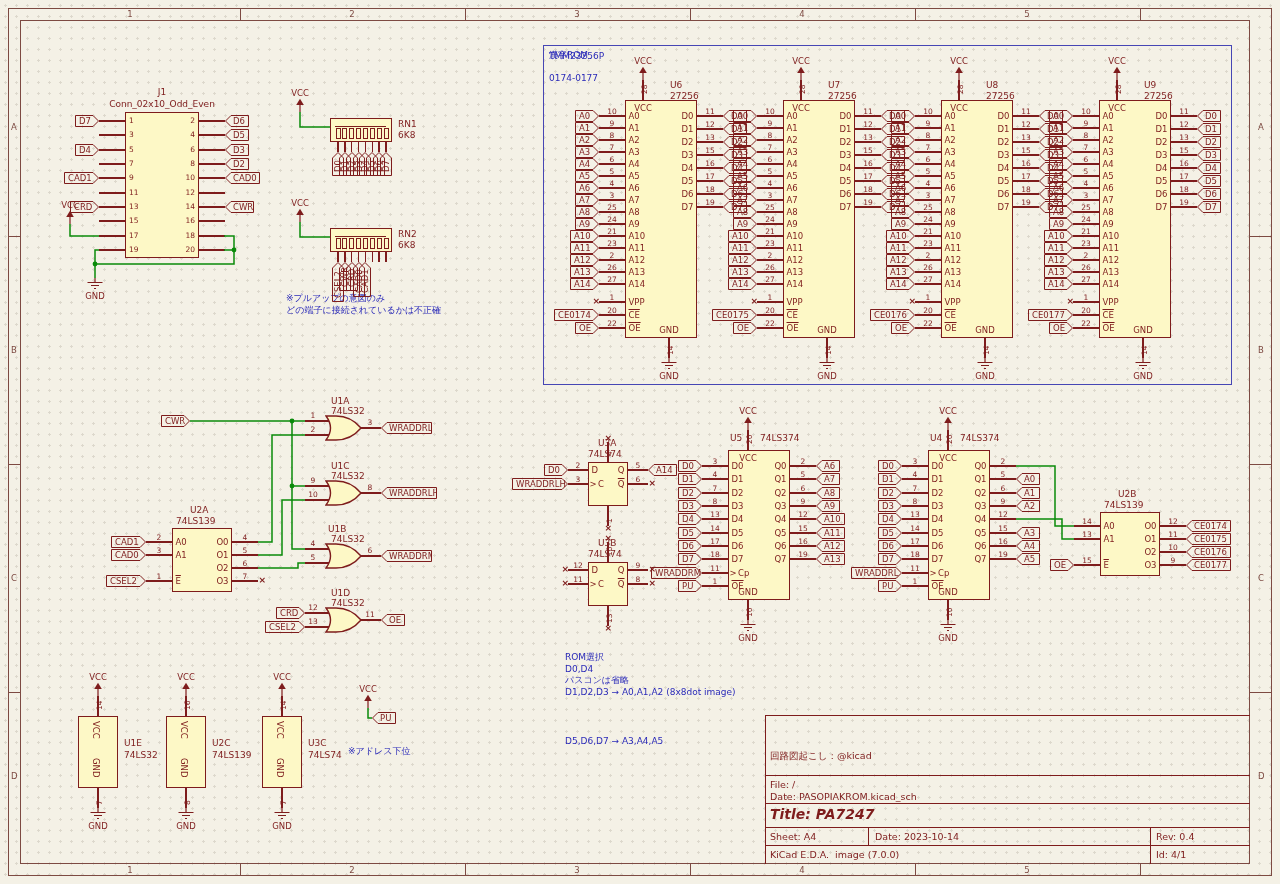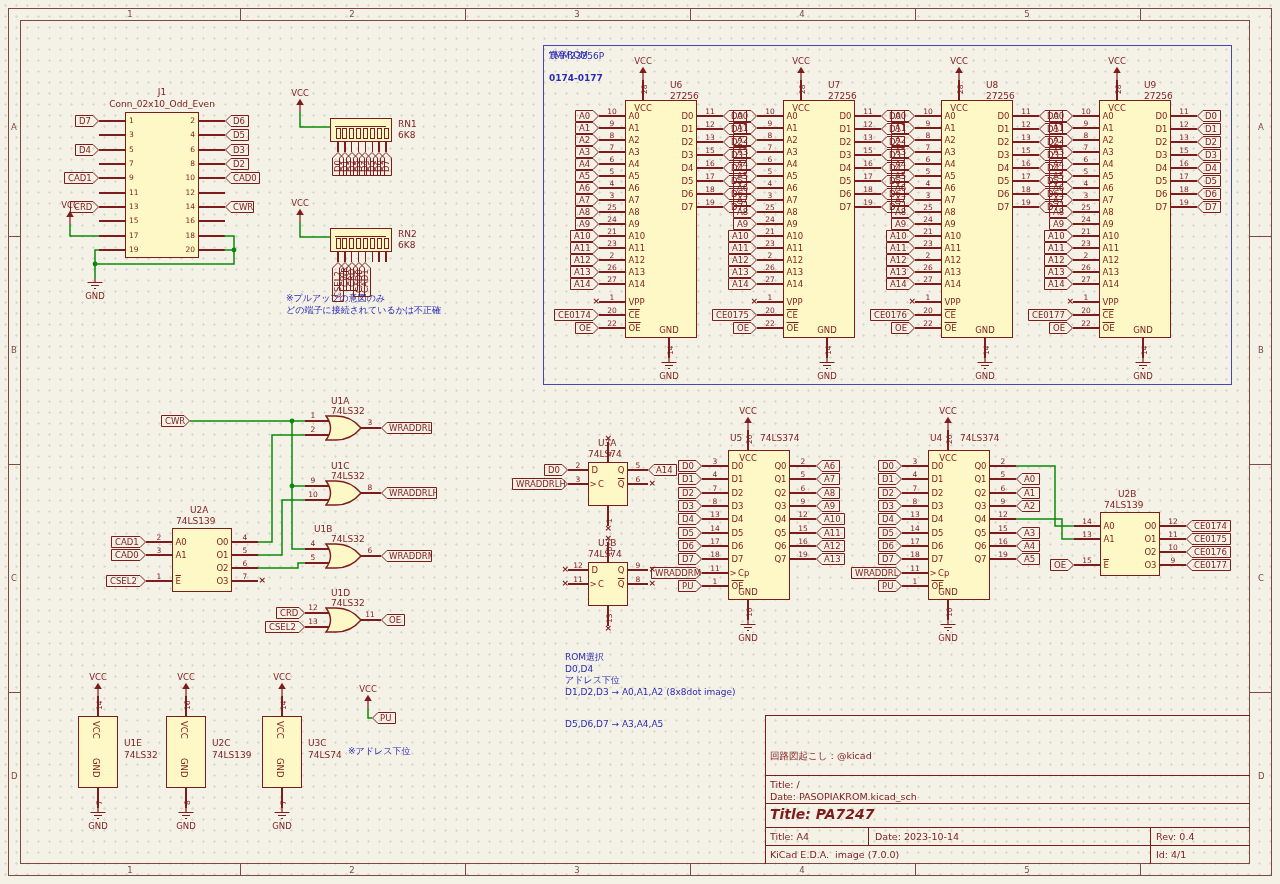--- a/index.html
+++ b/index.html
@@ -79,28 +79,28 @@
       <div class="ztick" style="left: 1250px; top: 236px; width: 22px; height: 1px;"></div>
       <div class="ztick" style="left: 8px; top: 464px; width: 12px; height: 1px;"></div>
       <div class="ztick" style="left: 1250px; top: 464px; width: 22px; height: 1px;"></div>
       <div class="ztick" style="left: 8px; top: 692px; width: 12px; height: 1px;"></div>
       <div class="ztick" style="left: 1250px; top: 692px; width: 22px; height: 1px;"></div>
     </div>
   <div id="rombox" class="rombox" style="left: 543px; top: 45px; width: 689px; height: 340px;"></div>
   <div id="parts" class="layer">
       <div class="note" style="left: 549px; top: 50px;">漢字ROM</div>
       <div class="note" style="left: 549px; top: 51px; text-align: center;">TMM23256P</div>
-      <div class="note" style="left: 549px; top: 73px; font-weight: bold;">0174-0177</div>
+      <div class="note" style="left: 549px; top: 73px;">0174-0177</div>
       <div class="note" style="left: 286px; top: 293px;">※プルアップの意図のみ</div>
       <div class="note" style="left: 286px; top: 304.5px;">どの端子に接続されているかは不正確</div>
       <div class="note" style="left: 565px; top: 652px;">ROM選択</div>
       <div class="note" style="left: 565px; top: 663.5px;">D0,D4</div>
-      <div class="note" style="left: 565px; top: 675px;">アドレス下位</div>
+      <div class="note" style="left: 565px; top: 675px;">パスコンは省略</div>
       <div class="note" style="left: 565px; top: 686.5px;">D1,D2,D3 → A0,A1,A2 (8x8dot image)</div>
-      <div class="note" style="left: 565px; top: 719px;">D5,D6,D7 → A3,A4,A5</div>
+      <div class="note" style="left: 565px; top: 736px;">D5,D6,D7 → A3,A4,A5</div>
       <div class="note" style="left: 348px; top: 746px;">※アドレス下位</div>
       <div class="body" style="left: 625px; top: 100px; width: 72px; height: 238px;"></div>
       <div class="t reflbl" style="left: 670px; top: 80px;">U6</div>
       <div class="t reflbl" style="left: 670px; top: 91px;">27256</div>
       <div class="pin" style="left: 599px; top: 115.3px; width: 26px; height: 1.4px;"></div>
       <div class="t num" style="left: 612px; top: 107px; transform: translateX(-50%);">10</div>
       <div class="t pname" style="left: 628.5px; top: 111px;">A0</div>
       <svg width="24" height="12" class="tagsvg" style="position: absolute; left: 575px; top: 110px;">
         <polygon points="0.5,0.5 18,0.5 23.5,6 18,11.5 0.5,11.5"></polygon>
         <text x="4" y="9.2">A0</text>
@@ -1572,21 +1572,21 @@
       <div class="pin" style="left: 305px; top: 548.3px; width: 24px; height: 1.4px;"></div>
       <div class="pin" style="left: 305px; top: 562.3px; width: 24px; height: 1.4px;"></div>
       <div class="pin" style="left: 361px; top: 555.3px; width: 20px; height: 1.4px;"></div>
       <div class="t num" style="left: 313px; top: 539px; transform: translateX(-50%);">4</div>
       <div class="t num" style="left: 313px; top: 553px; transform: translateX(-50%);">5</div>
       <div class="t num" style="left: 370px; top: 546px; transform: translateX(-50%);">6</div>
       <svg width="51" height="12" class="tagsvg" style="position: absolute; left: 381px; top: 550px;">
         <polygon points="50.5,0.5 6,0.5 0.5,6 6,11.5 50.5,11.5"></polygon>
         <text x="8" y="9.2">WRADDRM</text>
       </svg>
-      <div class="t reflbl" style="left: 314px; top: 524px;">U1B</div>
+      <div class="t reflbl" style="left: 328px; top: 524px;">U1B</div>
       <div class="t reflbl" style="left: 331px; top: 534px;">74LS32</div>
       <svg width="38" height="26" class="gatesvg" style="left: 325px; top: 607px;">
         <path d="M1,1 L11,1 Q26,1 36,13 Q26,25 11,25 L1,25 Q10,13 1,1 Z"></path>
       </svg>
       <div class="pin" style="left: 305px; top: 612.3px; width: 24px; height: 1.4px;"></div>
       <div class="pin" style="left: 305px; top: 626.3px; width: 24px; height: 1.4px;"></div>
       <div class="pin" style="left: 361px; top: 619.3px; width: 20px; height: 1.4px;"></div>
       <div class="t num" style="left: 313px; top: 603px; transform: translateX(-50%);">12</div>
       <div class="t num" style="left: 313px; top: 617px; transform: translateX(-50%);">13</div>
       <div class="t num" style="left: 370px; top: 610px; transform: translateX(-50%);">11</div>
@@ -1663,22 +1663,22 @@
   <div id="titleblock" class="layer">
     <div class="tb-line" style="left:765px;top:715px;width:485px;height:1px"></div>
     <div class="tb-line" style="left:765px;top:715px;width:1px;height:149px"></div>
     <div class="tb-line" style="left:765px;top:775px;width:485px;height:1px"></div>
     <div class="tb-line" style="left:765px;top:803px;width:485px;height:1px"></div>
     <div class="tb-line" style="left:765px;top:827px;width:485px;height:1px"></div>
     <div class="tb-line" style="left:765px;top:845px;width:485px;height:1px"></div>
     <div class="tb-line" style="left:868px;top:827px;width:1px;height:18px"></div>
     <div class="tb-line" style="left:1150px;top:827px;width:1px;height:37px"></div>
     <div class="tb-text" style="left:770px;top:750px">回路図起こし：@kicad</div>
-    <div class="tb-text" style="left:770px;top:779px">Title: /</div>
+    <div class="tb-text" style="left:770px;top:779px">File: /</div>
     <div class="tb-text" style="left:770px;top:791px">Date: PASOPIAKROM.kicad_sch</div>
     <div class="tb-text tb-title" style="left:770px;top:806px">Title: PA7247</div>
-    <div class="tb-text" style="left:770px;top:831px">Title: A4</div>
+    <div class="tb-text" style="left:770px;top:831px">Sheet: A4</div>
     <div class="tb-text" style="left:875px;top:831px">Date: 2023-10-14</div>
     <div class="tb-text" style="left:1156px;top:831px">Rev: 0.4</div>
     <div class="tb-text" style="left:770px;top:849px">KiCad E.D.A.  image (7.0.0)</div>
     <div class="tb-text" style="left:1156px;top:849px">Id: 4/1</div>
   </div>
 </div>
 
 </body></html>

